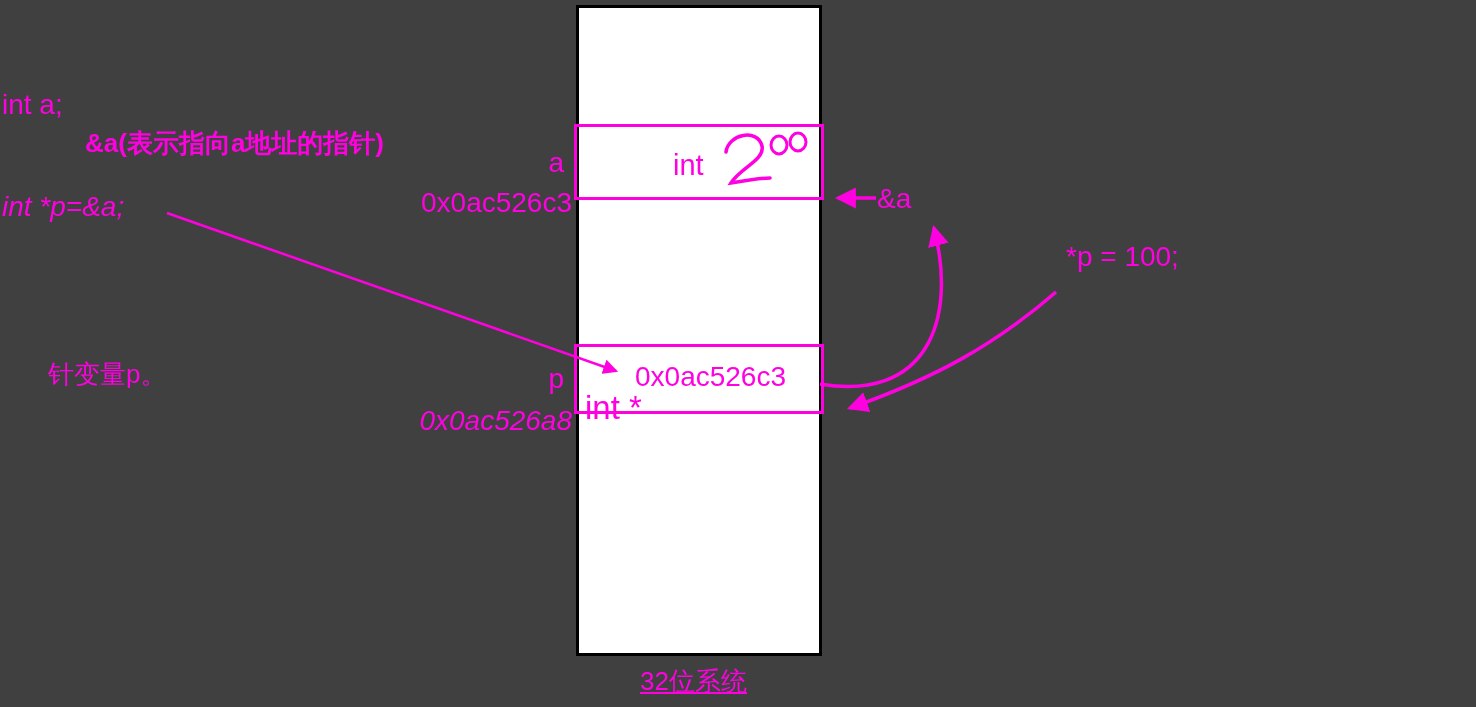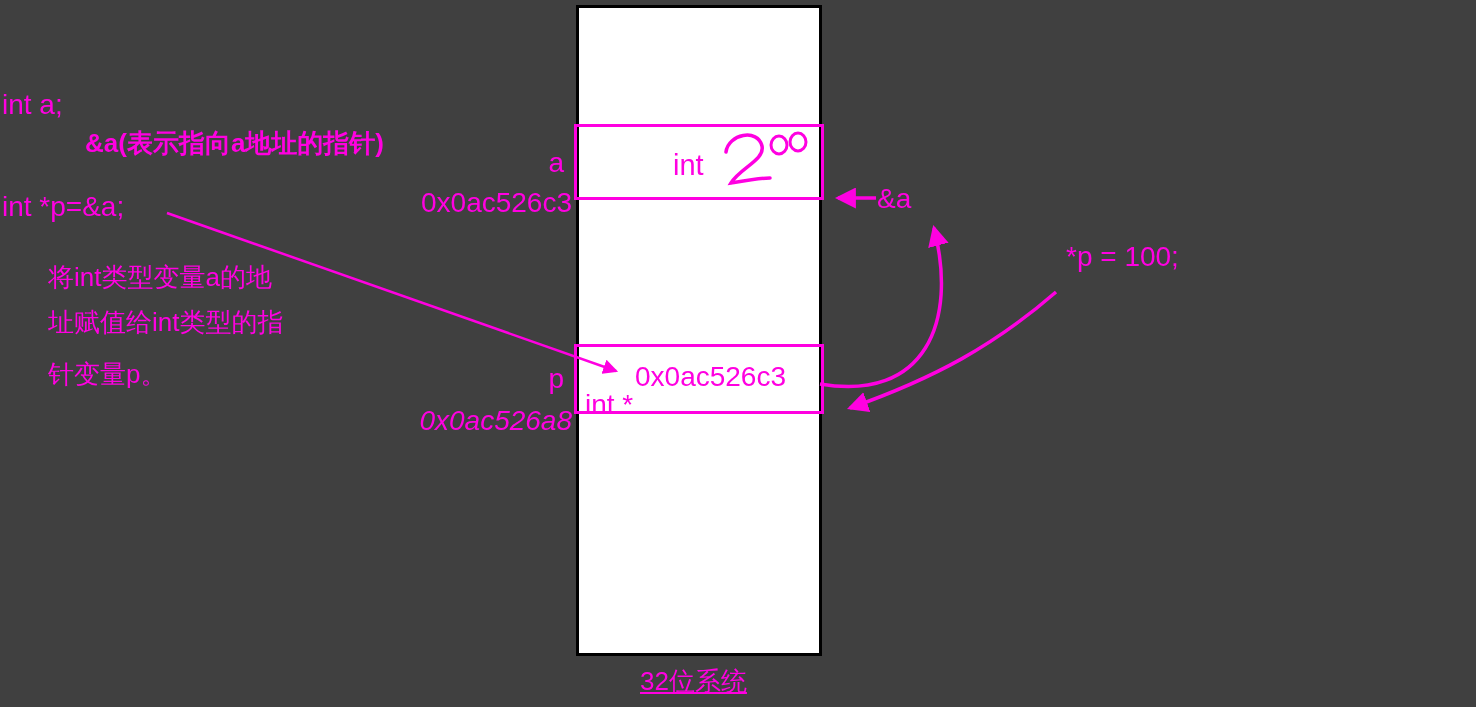--- a/index.html
+++ b/index.html
@@ -46,40 +46,38 @@
   }
   .cell-a { top: 124px; height: 76px; }
   .cell-p { top: 344px; height: 70px; }
   .cell span {
     position: absolute;
     color: #ff00e1;
     white-space: nowrap;
   }
   .cell-a-type { left: 96px; top: 22px; font-size: 29px; }
   .cell-p-value { left: 58px; top: 14px; font-size: 28px; }
-  .cell-p-type { left: 8px; top: 42px; font-size: 28px; }
+  .cell-p-type { left: 8px; top: 42px; font-size: 33px; }
   .overlay {
     position: absolute;
     left: 0; top: 0;
     width: 1476px;
     height: 707px;
     pointer-events: none;
     z-index: 5;
   }
 </style>
 </head>
 <body>
 
 <div class="canvas">
 
   <div class="txt code" style="left:2px; top:88px;">int a;</div>
   <div class="txt" style="left:85px; top:128px;font-weight:bold;">&amp;a(表示指向a地址的指针)</div>
-  <div class="txt code" style="left:2px; top:190px;">int *p=&amp;a;</div>
-  <div class="txt" style="left:48px; top:262px;">将int类型变量a的地</div>
-  <div class="txt" style="left:48px; top:307px;">址赋值给int类型的指</div>
+  <div class="txt code" style="left:2px; top:190px;font-style:italic;">int *p=&amp;a;</div>
   <div class="txt" style="left:48px; top:352px;margin-top:7px;">针变量p。</div>
 
   <div class="mem"></div>
 
   <div class="cell cell-a">
     <span class="cell-a-type">int</span>
   </div>
 
   <div class="cell cell-p">
     <span class="cell-p-value">0x0ac526c3</span>

